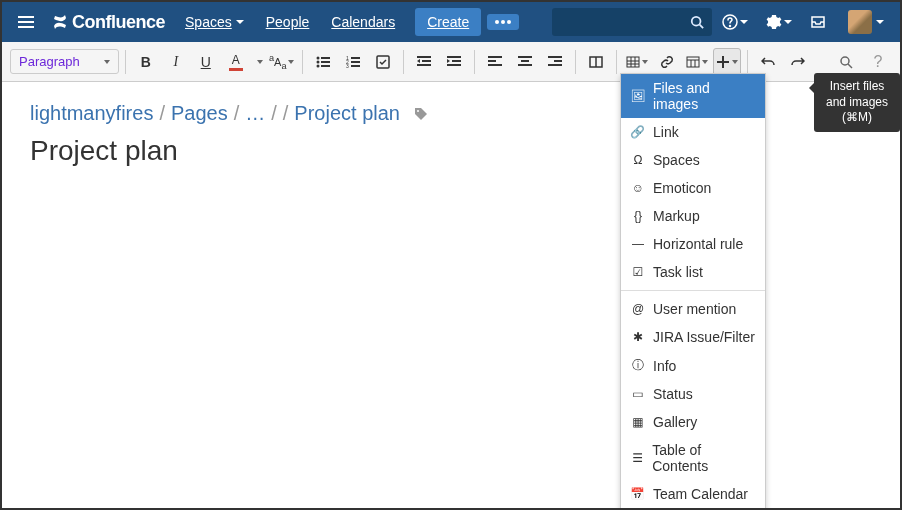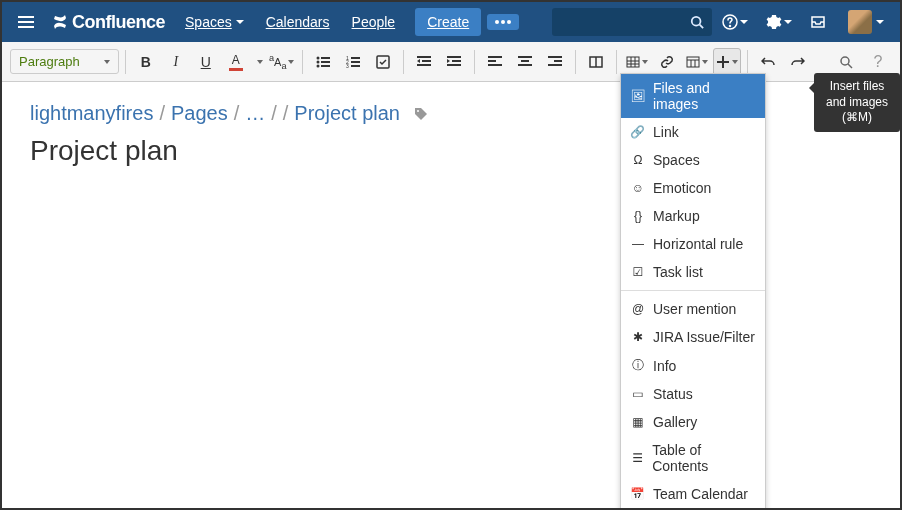--- a/index.html
+++ b/index.html
@@ -11,21 +11,21 @@
 .nav-item { padding: 8px 10px; cursor: pointer; font-size: 14px; color: #fff; display: flex; align-items: center; gap: 4px; text-decoration: underline; }
 .create-btn { background: #3b7fc4; padding: 6px 12px; border-radius: 3px; margin-left: 8px; }
 .ellipsis-btn { background: #3b7fc4; padding: 6px 8px; border-radius: 3px; margin-left: 4px; }
 .nav-right { margin-left: auto; display: flex; align-items: center; gap: 2px; }
 .search-box { background: #154167; border-radius: 3px; width: 160px; height: 28px; display: flex; align-items: center; justify-content: flex-end; padding: 0 8px; }
 .nav-icon { padding: 6px 8px; cursor: pointer; display: flex; align-items: center; }
 .avatar { width: 24px; height: 24px; border-radius: 3px; background: linear-gradient(135deg, #d4a574 40%, #8b6f47 60%); margin-left: 4px; }
 .caret { display: inline-block; width: 0; height: 0; border-left: 4px solid transparent; border-right: 4px solid transparent; border-top: 4px solid currentColor; vertical-align: middle; }
 
 .toolbar { background: #f5f5f5; border-bottom: 1px solid #ccc; height: 40px; display: flex; align-items: center; padding: 0 8px; gap: 2px; }
-.tb-select { display: flex; align-items: center; gap: 24px; padding: 4px 8px; border: 1px solid #ccc; border-radius: 3px; background: #f5f5f5; font-size: 13px; cursor: pointer; min-width: 90px; color: #4d7c0f; }
+.tb-select { display: flex; align-items: center; gap: 24px; padding: 4px 8px; border: 1px solid #ccc; border-radius: 3px; background: #f5f5f5; font-size: 13px; cursor: pointer; min-width: 90px; color: #6d28d9; }
 .tb-sep { width: 1px; height: 24px; background: #ccc; margin: 0 4px; }
 .tb-btn { width: 28px; height: 28px; display: flex; align-items: center; justify-content: center; cursor: pointer; border-radius: 3px; color: #333; }
 .tb-btn.active { background: #e8e8e8; border: 1px solid #bbb; }
 .tb-btn .caret-sm { margin-left: 2px; }
 .caret-sm { display: inline-block; width: 0; height: 0; border-left: 3px solid transparent; border-right: 3px solid transparent; border-top: 4px solid #666; vertical-align: middle; }
 .tb-right { margin-left: auto; display: flex; align-items: center; gap: 4px; }
 
 .editor-area { padding: 20px 28px; position: relative; }
 .breadcrumb { display: flex; align-items: center; gap: 6px; font-size: 20px; color: #666; margin-bottom: 10px; flex-wrap: wrap; }
 .breadcrumb a { color: #3b73af; text-decoration: none; cursor: pointer; }
@@ -62,24 +62,24 @@
         <path d="M2 12c2-4 6-4 12-1l-1 3c-5-2-8-2-10 1z M14 4c-2 4-6 4-12 1l1-3c5 2 8 2 10-1z"></path>
       </svg>
     <span>Confluence</span>
   </div>
   <div class="nav-items">
     <div class="nav-item">
         <span>Spaces</span>
         <span class="caret"></span>
       </div>
     <div class="nav-item">
+        <span>People</span>
+      </div>
+    <div class="nav-item">
         <span>Calendars</span>
-      </div>
-    <div class="nav-item">
-        <span>People</span>
       </div>
     <div class="nav-item create-btn">
         <span>Create</span>
       </div>
     <div class="nav-item ellipsis-btn">
       <svg width="16" height="4" viewBox="0 0 16 4" fill="#fff">
           <circle cx="2" cy="2" r="2"></circle>
           <circle cx="8" cy="2" r="2"></circle>
           <circle cx="14" cy="2" r="2"></circle>
         </svg>

